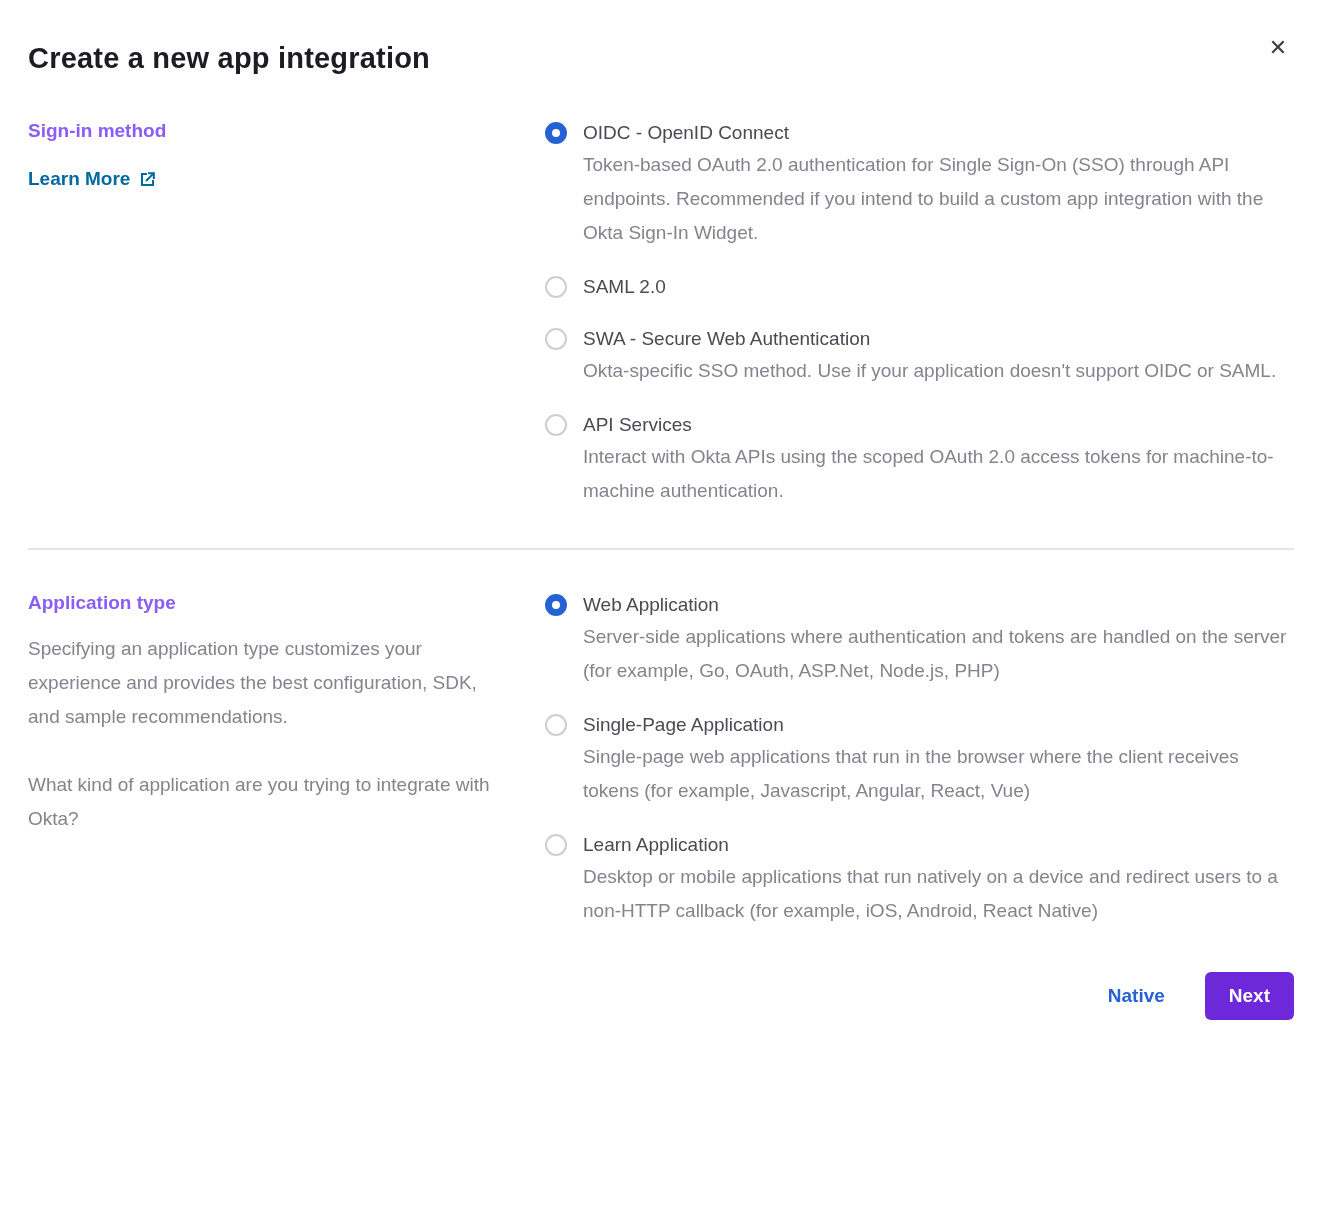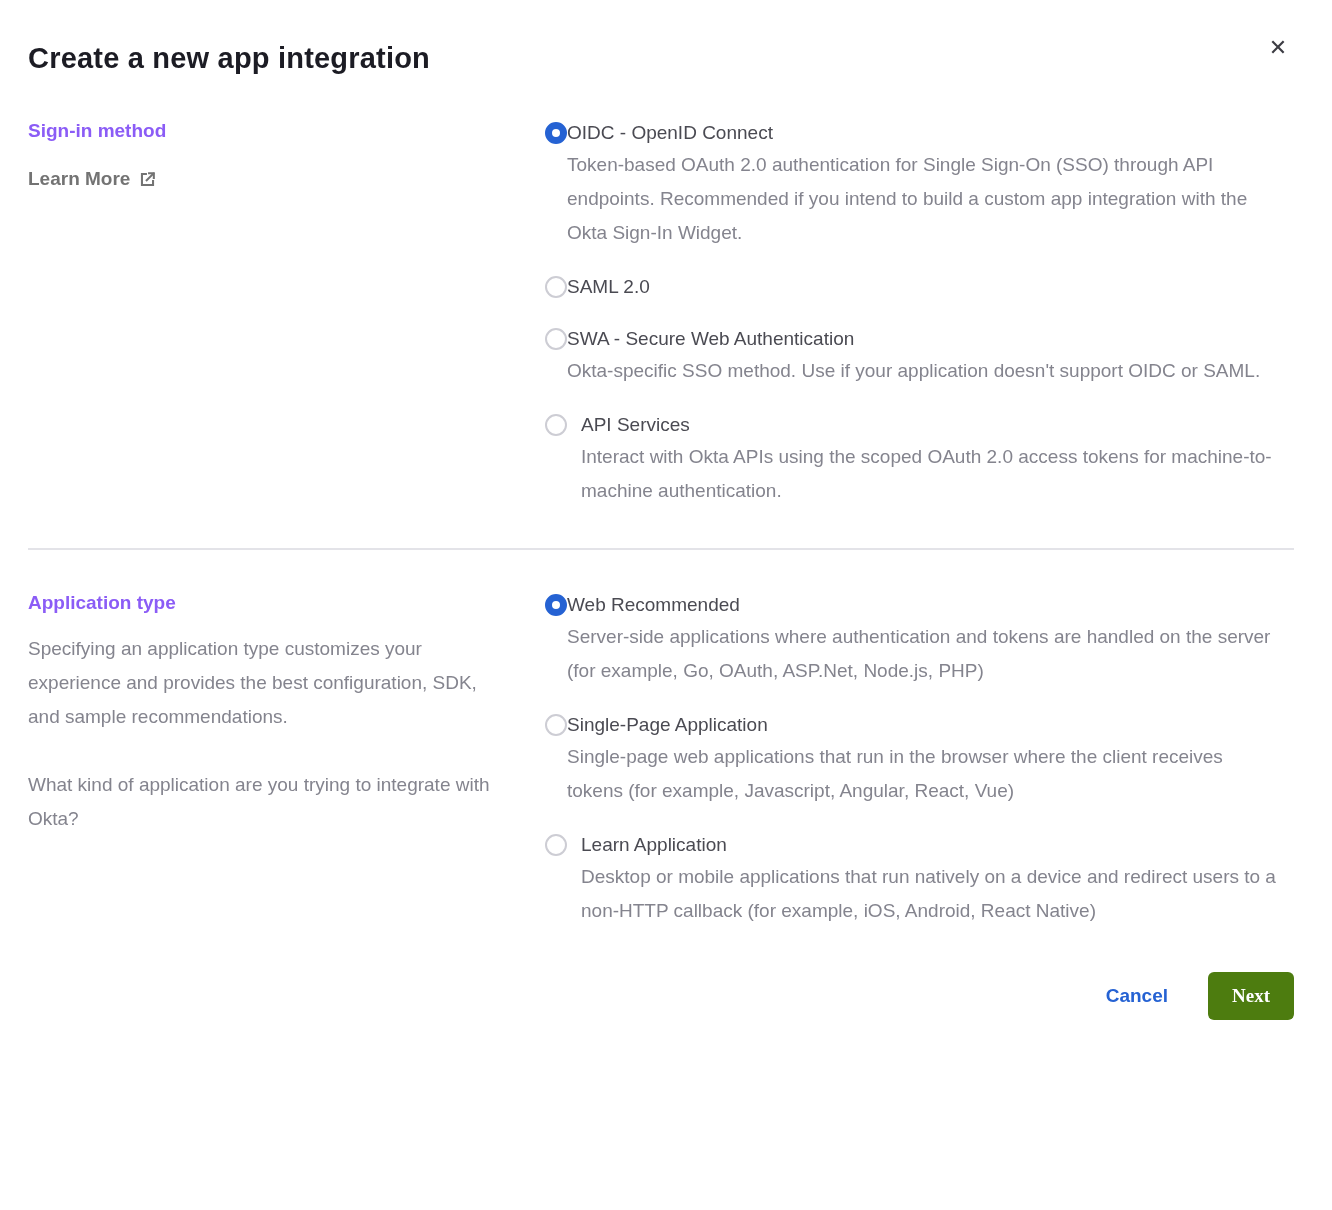--- a/index.html
+++ b/index.html
@@ -52,35 +52,36 @@
     font-weight: bold;
     color: #8b5cf6;
   }
   .learn-more {
     margin-top: 24px;
     display: inline-flex;
     align-items: center;
     gap: 8px;
     font-size: 19px;
     font-weight: bold;
-    color: #737373;
+    color: #0369a1;
     text-decoration: none;
     cursor: pointer;
   }
   .learn-more svg { width: 19px; height: 19px; display: block; }
   .section-para {
     margin-top: 16px;
     font-size: 19px;
     line-height: 34px;
     color: #84848e;
     max-width: 480px;
   }
   .section-para + .section-para { margin-top: 34px; }
   .option {
     display: flex;
+    gap: 16px;
     margin-bottom: 22px;
     cursor: pointer;
   }
   .option:last-child { margin-bottom: 0; justify-content: space-between; }
   .radio {
     flex: 0 0 22px;
     width: 22px;
     height: 22px;
     border-radius: 50%;
     margin-top: 4px;
@@ -117,25 +118,25 @@
     font-size: 19px;
     font-weight: bold;
     color: #2562d3;
     text-decoration: none;
     cursor: pointer;
     background: transparent;
     border: none;
     font-family: inherit;
   }
   .next-btn {
-    background: #4d7c0f;
+    background: #6d28d9;
     color: #ffffff;
     font-size: 19px;
     font-weight: bold;
-    font-family: Liberation Serif, serif;
+    font-family: Liberation Sans, sans-serif;
     border: none;
     border-radius: 6px;
     padding: 13px 24px;
     cursor: pointer;
   }
 </style>
 </head>
 <body>
 
 <div class="dialog">
@@ -200,21 +201,21 @@
     <div class="section-left">
       <div class="section-label">Application type</div>
       <p class="section-para">Specifying an application type customizes your experience and provides the best configuration, SDK, and sample recommendations.</p>
       <p class="section-para">What kind of application are you trying to integrate with Okta?</p>
     </div>
     <div class="section-right">
 
       <div class="option">
         <div class="radio checked"></div>
         <div class="option-text">
-          <div class="option-label">Web Recommended</div>
+          <div class="option-label">Web Application</div>
           <div class="option-desc">Server-side applications where authentication and tokens are handled on the server (for example, Go, OAuth, ASP.Net, Node.js, PHP)</div>
         </div>
       </div>
 
       <div class="option">
         <div class="radio unchecked"></div>
         <div class="option-text">
           <div class="option-label">Single-Page Application</div>
           <div class="option-desc">Single-page web applications that run in the browser where the client receives tokens (for example, Javascript, Angular, React, Vue)</div>
         </div>
@@ -225,17 +226,17 @@
         <div class="option-text">
           <div class="option-label">Learn Application</div>
           <div class="option-desc">Desktop or mobile applications that run natively on a device and redirect users to a non-HTTP callback (for example, iOS, Android, React Native)</div>
         </div>
       </div>
 
     </div>
   </div>
 
   <div class="footer">
-    <button class="cancel-link">Cancel</button>
+    <button class="cancel-link">Native</button>
     <button class="next-btn">Next</button>
   </div>
 
 </div>
 
 </body></html>

